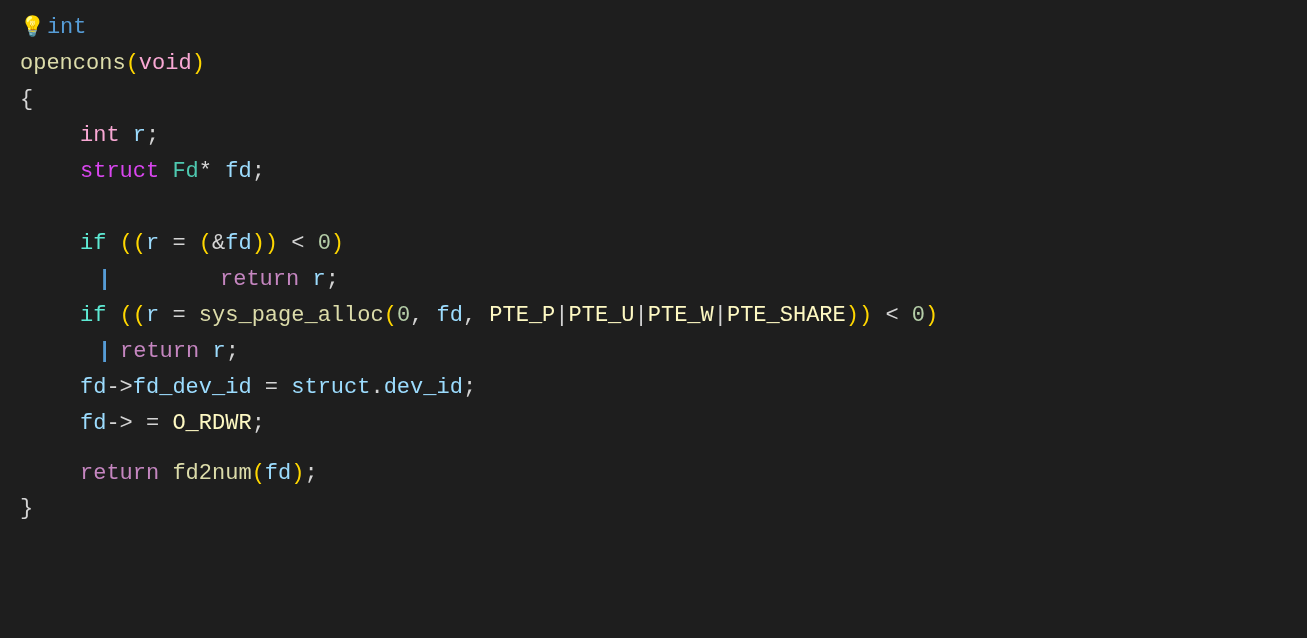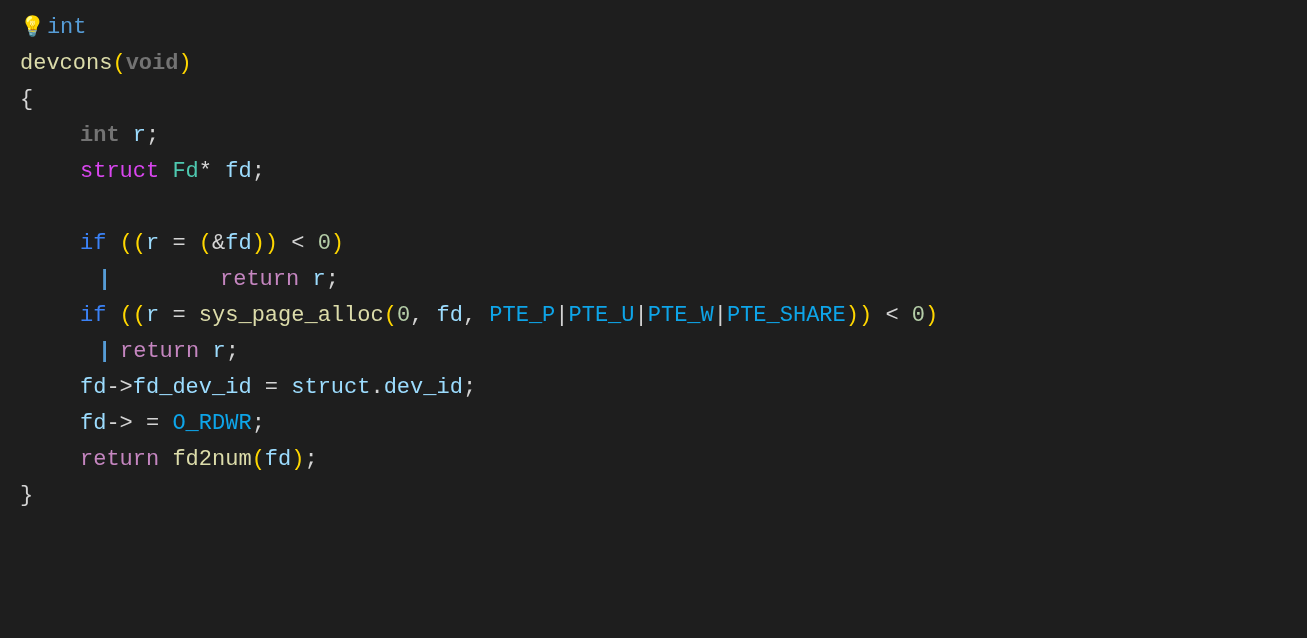--- a/index.html
+++ b/index.html
@@ -39,54 +39,54 @@
       color: #f5d800;
       margin-right: 2px;
       font-size: 20px;
     }
 
     .kw-return-type {
       color: #569cd6;
     }
 
     .kw-int {
-      color: #737373;
-      font-weight: bold;
+      color: #f9a8d4;
     }
 
     .kw-struct {
       color: #d946ef;
     }
 
     .kw-if {
-      color: #3b82f6;
+      color: #5eead4;
     }
 
     .kw-return {
       color: #c586c0;
+      margin-top: 14px;
     }
 
     .type-fd {
       color: #4ec9b0;
     }
 
     .func-name {
       color: #dcdcaa;
     }
 
     .var-name {
       color: #9cdcfe;
     }
 
     .constant {
       color: #b5cea8;
     }
 
     .macro {
-      color: #0ea5e9;
+      color: #fef9c3;
     }
 
     .paren {
       color: #ffd700;
     }
 
     .punctuation {
       color: #d4d4d4;
     }
 
@@ -116,21 +116,21 @@
 </head>
 <body>
 
 <div class="code-editor">
 
   <div class="code-line">
     <span class="lightbulb-icon">💡</span><span class="kw-return-type">int</span>
   </div>
 
   <div class="code-line">
-    <span class="func-name">devcons</span><span class="paren">(</span><span class="kw-int">void</span><span class="paren">)</span>
+    <span class="func-name">opencons</span><span class="paren">(</span><span class="kw-int">void</span><span class="paren">)</span>
   </div>
 
   <div class="code-line">
     <span class="punctuation">{</span>
   </div>
 
   <div class="code-line indent1">
     <span class="kw-int">int</span><span class="punctuation"> </span><span class="var-name">r</span><span class="punctuation">;</span>
   </div>
 

